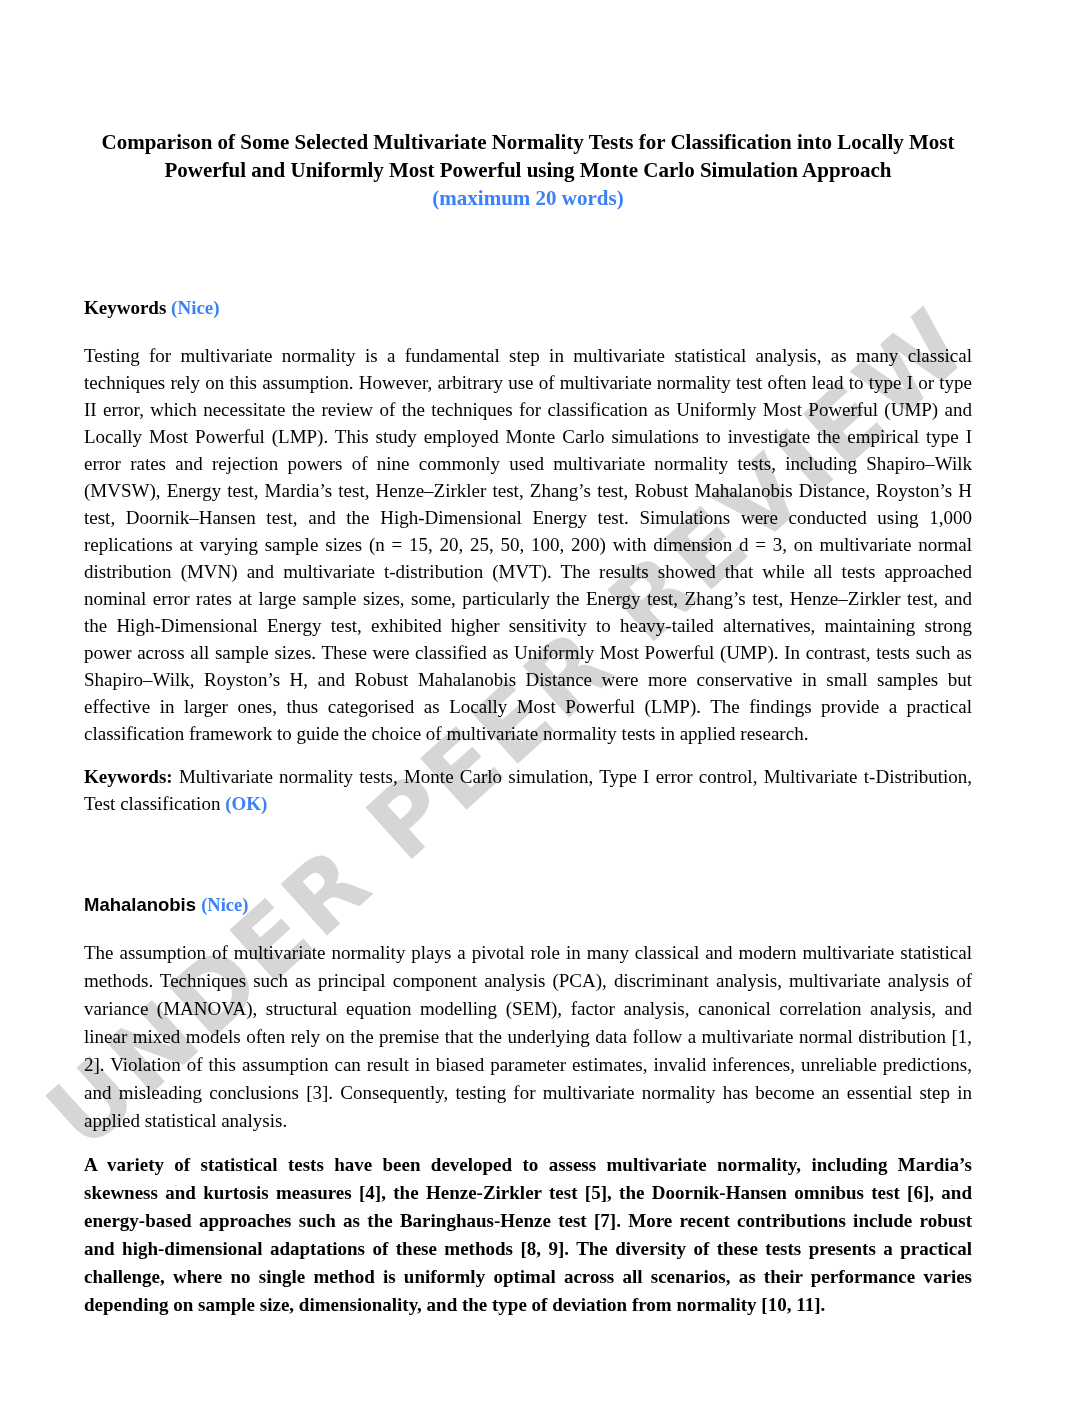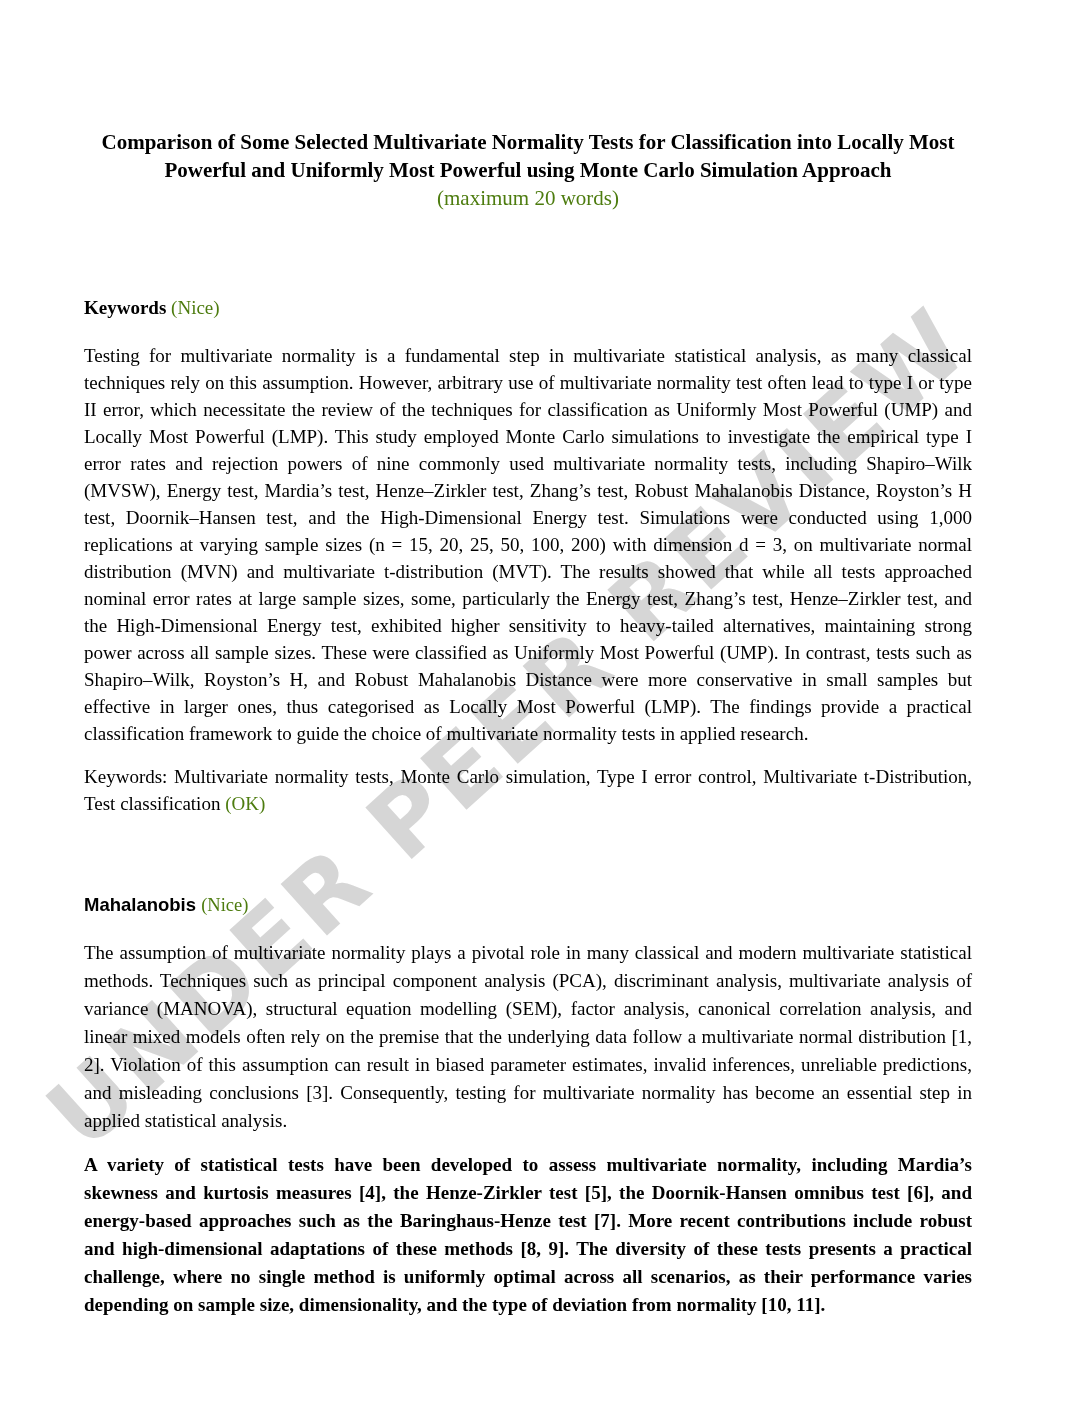--- a/index.html
+++ b/index.html
@@ -43,21 +43,21 @@
     padding: 128px 116px 0 84px;
   }
   .title {
     margin: 0;
     text-align: center;
     font-size: 21px;
     line-height: 28px;
     font-weight: bold;
   }
   .title .annotation { display: block; }
-  .annotation { color: #4d7c0f; font-weight: normal; }
+  .annotation { color: #3b82f6; font-weight: bold; }
   .section-heading-serif {
     margin: 84px 0 0 0;
     font-size: 19px;
     line-height: 24px;
     font-weight: bold;
     font-family: "Liberation Serif", serif;
   }
   .section-heading-sans {
     margin: 76px 0 0 0;
     font-size: 18.5px;
@@ -77,21 +77,21 @@
   p.keywords {
     margin: 16px 0 0 0;
   }
   p.intro-para {
     line-height: 28px;
   }
   p.intro-para-2 {
     margin-top: 16px;
     font-weight: bold;
   }
-  .bold { font-weight: normal; }
+  .bold { font-weight: bold; }
 </style>
 </head>
 <body>
 
 <div class="page">
 
   <div class="watermark">UNDER PEER REVIEW</div>
 
   <div class="content">
 

